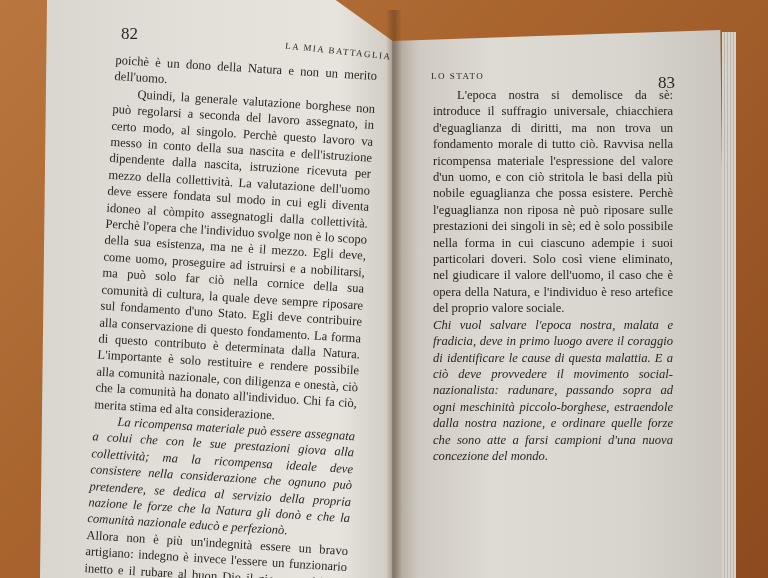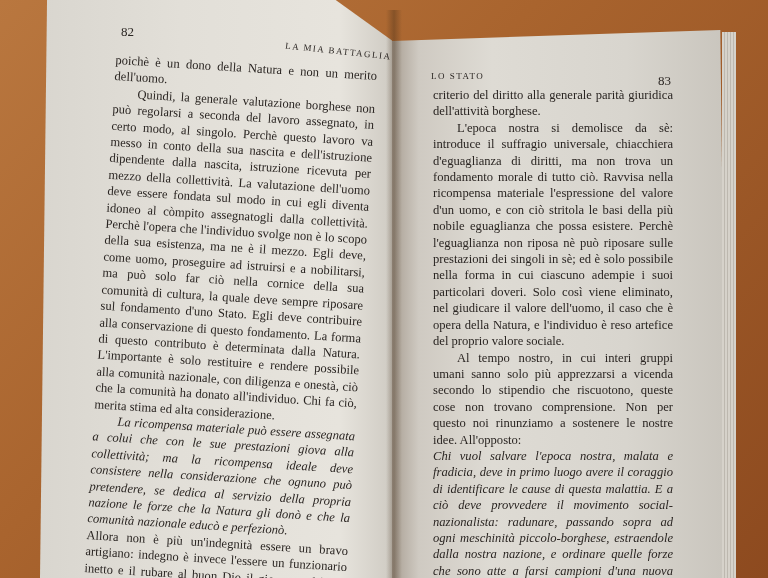--- a/index.html
+++ b/index.html
@@ -21,21 +21,21 @@
       clip-path: polygon(0 2%, 98% 0, 100% 100%, 0 100%);
     }
     .page-edges {
       position: absolute; left: 722px; top: 32px; width: 14px; height: 546px;
       background: repeating-linear-gradient(90deg, #d6d2ca 0 2px, #bdb8af 2px 3px);
     }
     .gutter {
       position: absolute; left: 386px; top: 10px; width: 16px; height: 568px;
       background: linear-gradient(90deg, rgba(0,0,0,0) 0%, rgba(60,40,20,0.35) 50%, rgba(0,0,0,0) 100%);
     }
-    .page-num { position: absolute; font-size: 13px; color: #2b2623; }
+    .page-num { position: absolute; font-size: 17px; color: #2b2623; }
     .running-head {
       position: absolute; font-size: 9px; letter-spacing: 1.5px; color: #2b2623;
       text-transform: uppercase;
     }
     .text-block {
       position: absolute; font-size: 12.6px; line-height: 16.4px; color: #2a2522;
       text-align: justify; hyphens: none;
     }
     .text-block p { margin: 0; text-indent: 0; }
     .text-block p.indent { text-indent: 24px; }
@@ -60,18 +60,16 @@
   <p class="indent">Quindi, la generale valutazione borghese non può regolarsi a seconda del lavoro assegnato, in certo modo, al singolo. Perchè questo lavoro va messo in conto della sua nascita e dell'istruzione dipendente dalla nascita, istruzione ricevuta per mezzo della collettività. La valutazione dell'uomo deve essere fondata sul modo in cui egli diventa idoneo al còmpito assegnatogli dalla collettività. Perchè l'opera che l'individuo svolge non è lo scopo della sua esistenza, ma ne è il mezzo. Egli deve, come uomo, proseguire ad istruirsi e a nobilitarsi, ma può solo far ciò nella cornice della sua comunità di cultura, la quale deve sempre riposare sul fondamento d'uno Stato. Egli deve contribuire alla conservazione di questo fondamento. La forma di questo contributo è determinata dalla Natura. L'importante è solo restituire e rendere possibile alla comunità nazionale, con diligenza e onestà, ciò che la comunità ha donato all'individuo. Chi fa ciò, merita stima ed alta considerazione.</p>
   <p class="indent it">La ricompensa materiale può essere assegnata a colui che con le sue prestazioni giova alla collettività; ma la ricompensa ideale deve consistere nella considerazione che ognuno può pretendere, se dedica al servizio della propria nazione le forze che la Natura gli donò e che la comunità nazionale educò e perfezionò.</p>
   <p>Allora non è più un'indegnità essere un bravo artigiano: indegno è invece l'essere un funzionario inetto e il rubare al buon Dio il giorno e al buon popolo il pane quotidiano. E allora sarà ritenuto naturale che non si affidino ad un uomo funzioni alle quali non è pari.</p>
 
 </div>
 
 <div class="running-head" style="left:431px; top:71px;font-family:Liberation Serif, serif;">LO STATO</div>
 <div class="page-num" style="left:658px; top:73px;">83</div>
 
 <div class="text-block right-text">
-  <p>criterio del diritto alla generale parità giuridica dell'attività borghese.</p>
   <p class="indent">L'epoca nostra si demolisce da sè: introduce il suffragio universale, chiacchiera d'eguaglianza di diritti, ma non trova un fondamento morale di tutto ciò. Ravvisa nella ricompensa materiale l'espressione del valore d'un uomo, e con ciò stritola le basi della più nobile eguaglianza che possa esistere. Perchè l'eguaglianza non riposa nè può riposare sulle prestazioni dei singoli in sè; ed è solo possibile nella forma in cui ciascuno adempie i suoi particolari doveri. Solo così viene eliminato, nel giudicare il valore dell'uomo, il caso che è opera della Natura, e l'individuo è reso artefice del proprio valore sociale.</p>
-  <p class="indent">Al tempo nostro, in cui interi gruppi umani sanno solo più apprezzarsi a vicenda secondo lo stipendio che riscuotono, queste cose non trovano comprensione. Non per questo noi rinunziamo a sostenere le nostre idee. All'opposto:</p>
   <p class="it">Chi vuol salvare l'epoca nostra, malata e fradicia, deve in primo luogo avere il coraggio di identificare le cause di questa malattia. E a ciò deve provvedere il movimento social-nazionalista: radunare, passando sopra ad ogni meschinità piccolo-borghese, estraendole dalla nostra nazione, e ordinare quelle forze che sono atte a farsi campioni d'una nuova concezione del mondo.</p>
 
 </div>
 
 </body></html>

